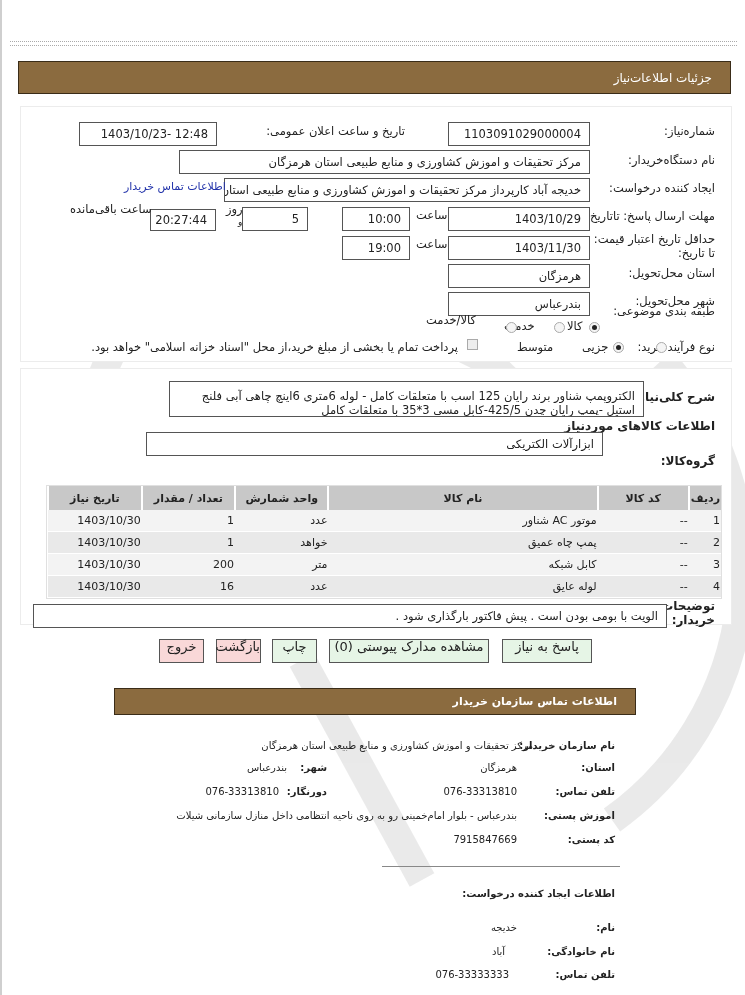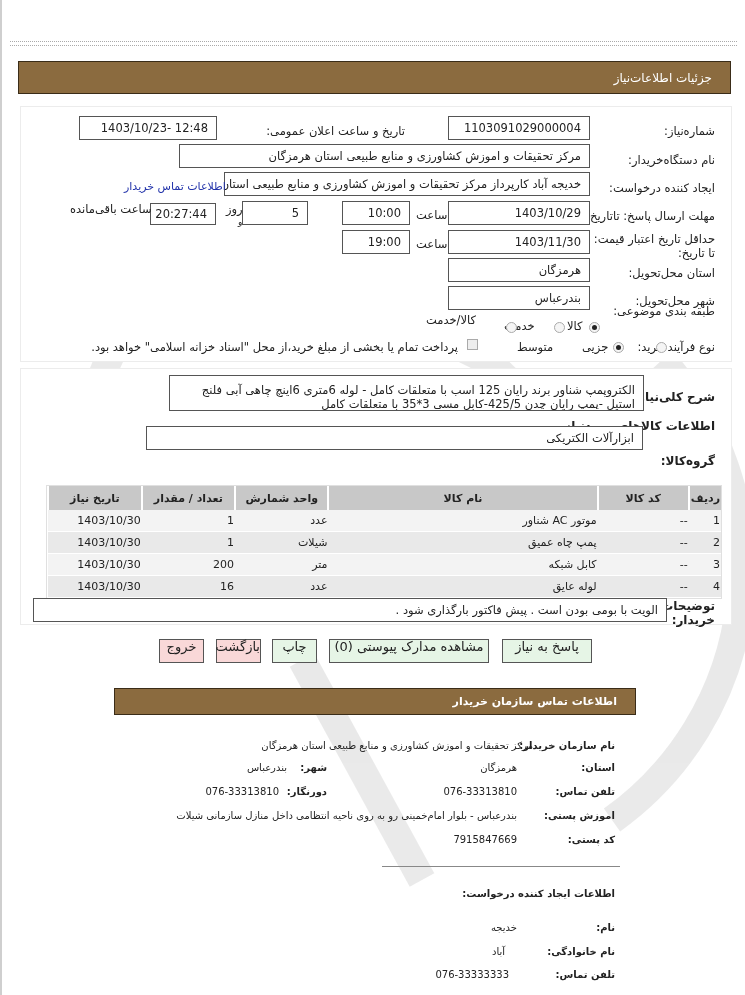--- a/index.html
+++ b/index.html
@@ -7,21 +7,21 @@
     width:745px; height:995px; background:#fff; position:relative; overflow:hidden;
     font-family:"DejaVu Sans", sans-serif; font-size:11px; color:#222;
     border-left:2px solid #cfcfcf; box-sizing:border-box;
   }
   .abs { position:absolute; }
   .sep { left:8px; right:8px; top:41px; height:3px; border-top:1px dotted #aaa; border-bottom:1px dotted #aaa; }
   .hdr { background:#8b6b3f; border:1px solid #3a2c18; color:#fff; box-sizing:border-box; }
   .hdr span { position:absolute; right:18px; top:9px; font-size:12px; }
   .panel { border:1px solid #ececec; background:#fff; box-sizing:border-box; }
   .lbl { font-size:11.5px; color:#222; white-space:nowrap; direction:rtl; text-align:right; }
-  .box { border:1px solid #555; background:#fff; box-sizing:border-box; font-size:11.5px; direction:rtl; white-space:nowrap; overflow:hidden; padding:0 8px; display:flex; align-items:center; }
+  .box { border:1px solid #555; background:#fff; box-sizing:border-box; font-size:11.5px; direction:rtl; white-space:nowrap; overflow:hidden; padding:0 8px; display:flex; align-items:center;margin-top:6px; }
   .box.num { direction:ltr; justify-content:flex-end; }
   .link { color:#2233aa; font-size:11px; }
   .radio { display:inline-block; width:9px; height:9px; border-radius:50%; border:1px solid #aaa; background:#f5f5f5; position:relative; vertical-align:middle; }
   .radio.on::after { content:""; position:absolute; left:2px; top:2px; width:5px; height:5px; border-radius:50%; background:#222; }
   .chk { display:inline-block; width:9px; height:9px; border:1px solid #aaa; background:#eee; vertical-align:middle; }
   table.items { border-collapse:collapse; font-size:11px; direction:rtl; width:100%; }
   table.items th { background:#c8c8c8; color:#222; font-weight:bold; height:22px; border-left:2px solid #fff; }
   table.items td { height:19px; text-align:right; border-bottom:1px solid #fff; }
   table.items tr:nth-child(odd) td { background:#f3f3f3; }
   table.items tr:nth-child(even) td { background:#e9e9e9; }
@@ -110,21 +110,21 @@
 <div class="abs lbl" style="left:515px; top:340px;">متوسط</div>
 <span class="abs chk" style="left:465px; top:339px;"></span>
 <div class="abs lbl" style="left:136px; top:340px; width:320px;">پرداخت تمام یا بخشی از مبلغ خرید،از محل "اسناد خزانه اسلامی" خواهد بود.</div>
 
 
 <div class="abs panel" style="left:18px; top:368px; width:712px; height:257px;"></div>
 <div class="abs lbl bold" style="right:30px; top:390px; font-size:12px;">شرح کلی‌نیاز:</div>
 <div class="abs box" style="left:167px; top:375px; width:475px; height:36px; white-space:normal; line-height:14px; align-items:flex-start; padding-top:7px;">الکتروپمپ شناور برند رایان 125 اسب با متعلقات کامل - لوله 6متری 6اینچ چاهی آبی فلنج استیل -پمپ رایان چدن 425/5-کابل مسی 3*35 با متعلقات کامل</div>
 <div class="abs lbl bold" style="right:30px; top:419px; font-size:12px;">اطلاعات کالاهای موردنیاز</div>
 <div class="abs lbl bold" style="right:30px; top:454px; font-size:12px;">گروه‌کالا:</div>
-<div class="abs box" style="left:144px; top:426px; width:497px; height:24px;text-align:center;">ابزارآلات الکتریکی</div>
+<div class="abs box" style="left:144px; top:426px; width:457px; height:24px;text-align:center;">ابزارآلات الکتریکی</div>
 
 <div class="abs" style="left:44px; top:485px; width:674px; border:1px solid #e0e0e0;">
   <table class="items">
     <colgroup>
         <col style="width:26px">
         <col style="width:92px">
         <col style="width:272px">
         <col style="width:94px">
         <col style="width:94px">
         <col style="width:94px">
@@ -145,21 +145,21 @@
         <td>--</td>
         <td>موتور AC شناور</td>
         <td>عدد</td>
         <td>1</td>
         <td>1403/10/30</td>
       </tr>
       <tr>
         <td>2</td>
         <td>--</td>
         <td>پمپ چاه عمیق</td>
-        <td>شیلات</td>
+        <td>خواهد</td>
         <td>1</td>
         <td>1403/10/30</td>
       </tr>
       <tr>
         <td>3</td>
         <td>--</td>
         <td>کابل شبکه</td>
         <td>متر</td>
         <td>200</td>
         <td>1403/10/30</td>

